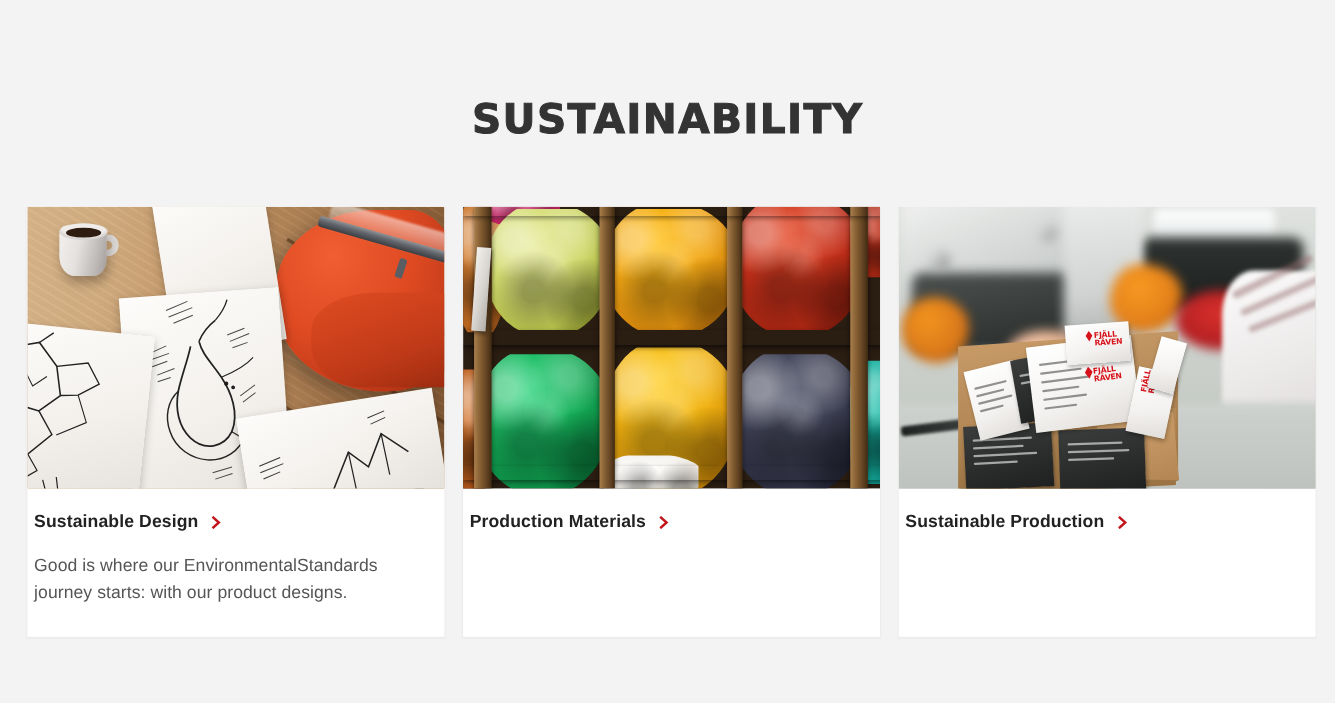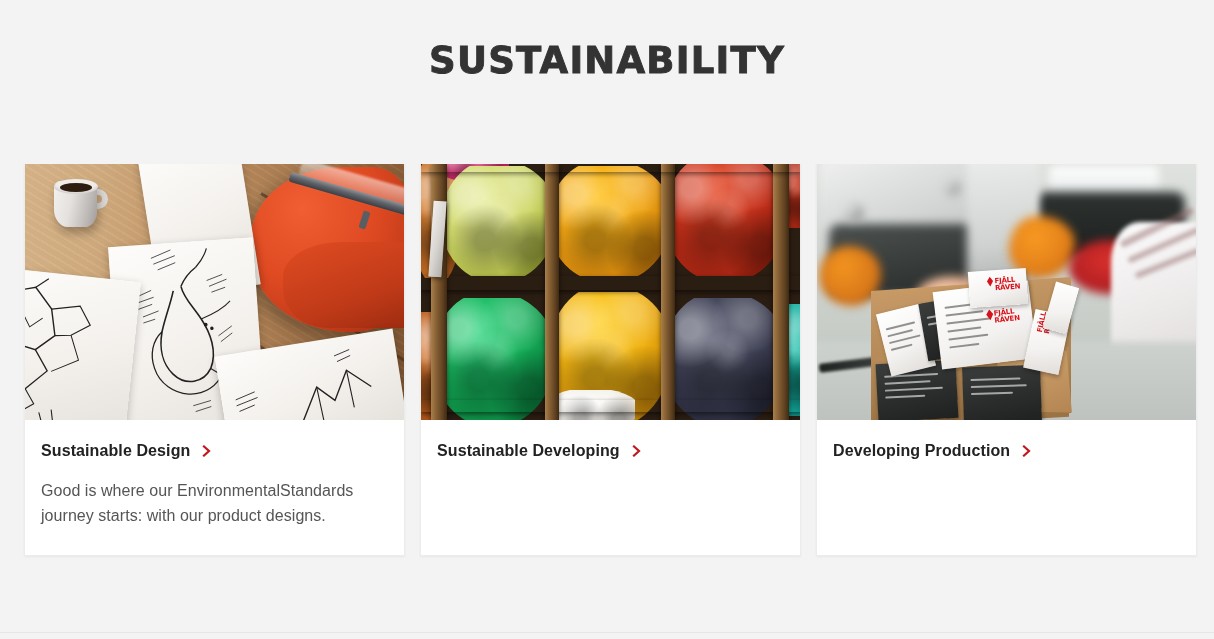--- a/index.html
+++ b/index.html
@@ -20,21 +20,22 @@
   .page {
     position: relative;
     width: 1214px;
     height: 639px;
     background: #f3f3f3;
   }
 
   
   .header {
     text-align: center;
-    padding-top: 40px;
+    padding-top: 64px;
+    margin-top: 24px;
   }
 
   .page-title {
     font-size: 37px;
     font-weight: 800;
     letter-spacing: 1.2px;
     color: #333333;
     text-transform: uppercase;
     line-height: 1.15;
     font-family: "DejaVu Sans", sans-serif;
@@ -74,21 +75,21 @@
 
   .card-media {
     position: relative;
     width: 100%;
     height: 256px;
     overflow: hidden;
     background: #1a1a1a;
   }
 
   .card-body {
-    padding: 22px 19px 26px 16px;
+    padding: 22px 19px 26px 6px;
   }
 
   .card-heading {
     display: flex;
     align-items: center;
     gap: 11px;
     font-size: 16px;
     font-weight: bold;
     color: #222222;
     letter-spacing: 0.1px;
@@ -559,21 +560,21 @@
         <div class="frame-v" style="left:124px; top:0; width:14px; height:256px;"></div>
         <div class="frame-v" style="left:240px; top:0; width:14px; height:256px;"></div>
         <div class="frame-v" style="left:352px; top:0; width:16px; height:256px;"></div>
         <div class="frame-h" style="left:0; top:-2px; width:381px; height:10px; opacity:.85;"></div>
 
         <div class="clip"></div>
       </div>
 
       <div class="card-body">
         <div class="card-heading">
-          <span>Sustainable Developing</span>
+          <span>Production Materials</span>
           <span class="chevron">
             <svg width="12" height="12" viewBox="0 0 12 12">
               <path d="M3 1.5 L8 6 L3 10.5" stroke="#c2161c" stroke-width="2.2" fill="none" stroke-linecap="square" stroke-linejoin="miter"></path>
             </svg>
           </span>
         </div>
       </div>
     </div>
 
     <div class="card">
@@ -648,21 +649,21 @@
 
         <div class="tag" style="left:212px; top:148px; width:36px; height:60px; transform:rotate(12deg);">
           <div class="logo-red" style="left:6px; top:22px; transform:rotate(-90deg); transform-origin:left top;">FJÄLL<br>RÄVEN</div>
         </div>
 
         <div class="tag" style="left:232px; top:120px; width:24px; height:48px; transform:rotate(16deg);"></div>
       </div>
 
       <div class="card-body">
         <div class="card-heading">
-          <span>Developing Production</span>
+          <span>Sustainable Production</span>
           <span class="chevron">
             <svg width="12" height="12" viewBox="0 0 12 12">
               <path d="M3 1.5 L8 6 L3 10.5" stroke="#c2161c" stroke-width="2.2" fill="none" stroke-linecap="square" stroke-linejoin="miter"></path>
             </svg>
           </span>
         </div>
       </div>
     </div>
 
   </div>

